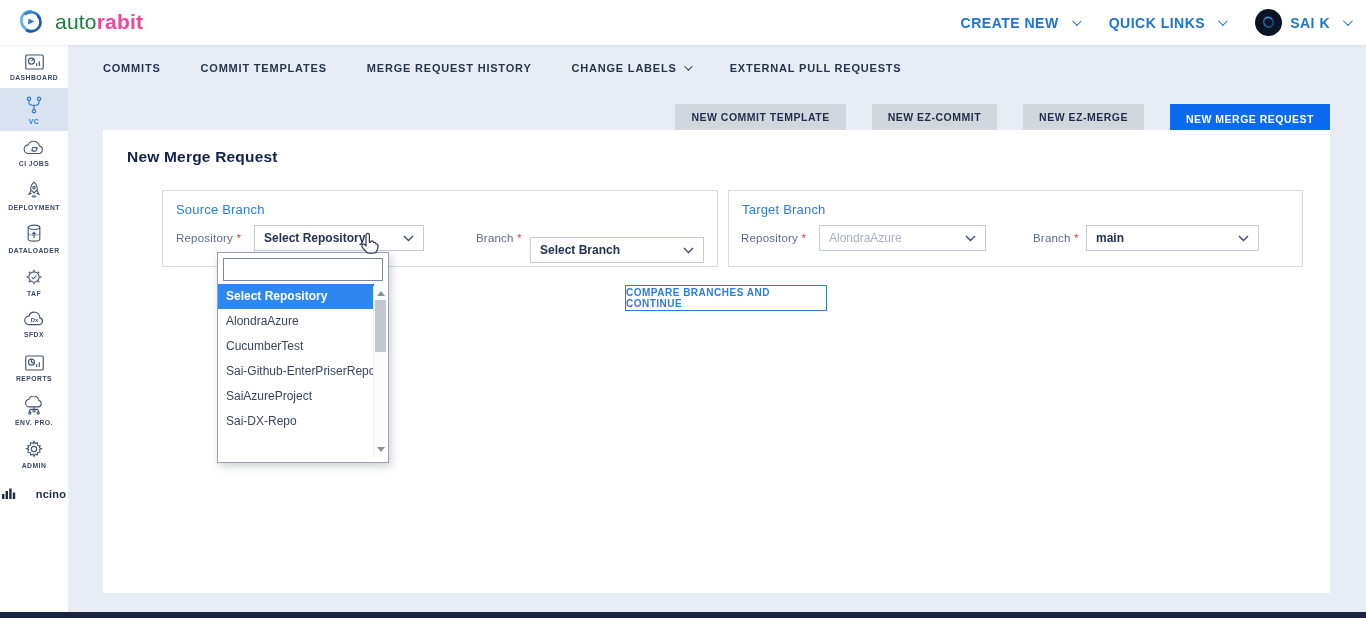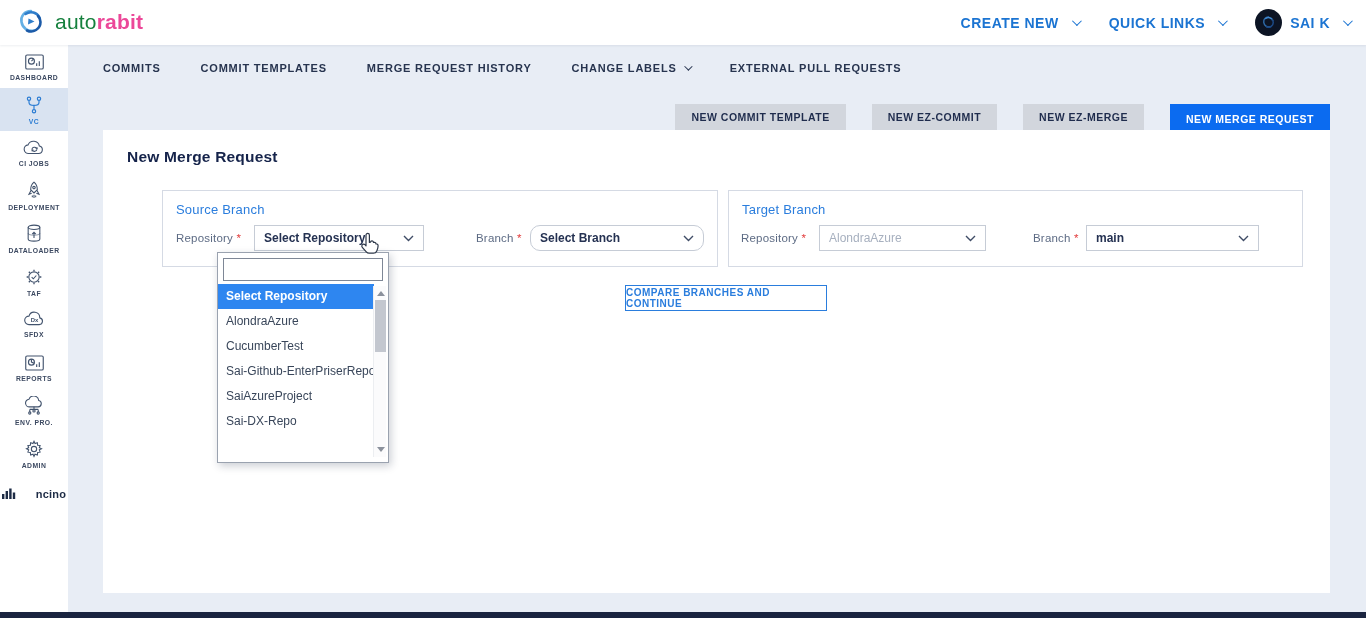--- a/index.html
+++ b/index.html
@@ -263,21 +263,21 @@
       </div>
       <div class="select" style="left:91px; top:34px; width:170px;">
         <span class="val">Select Repository</span>
         <svg width="11" height="7" viewBox="0 0 11 7">
             <path d="M1 1 L5.5 5.5 L10 1" fill="none" stroke="#3f4c66" stroke-width="1.4"></path>
           </svg>
       </div>
       <div class="flabel" style="left:313px; top:41px;">
         <span>Branch</span> <span class="req">*</span>
       </div>
-      <div class="select" style="left:367px; top:34px; width:174px;border-radius:10px;">
+      <div class="select" style="left:367px; top:46px; width:174px;">
         <span class="val">Select Branch</span>
         <svg width="11" height="7" viewBox="0 0 11 7">
             <path d="M1 1 L5.5 5.5 L10 1" fill="none" stroke="#3f4c66" stroke-width="1.4"></path>
           </svg>
       </div>
     </div>
 
     <div class="panel target">
       <div class="panel-heading">Target Branch</div>
       <div class="flabel" style="left:12px; top:41px;">

